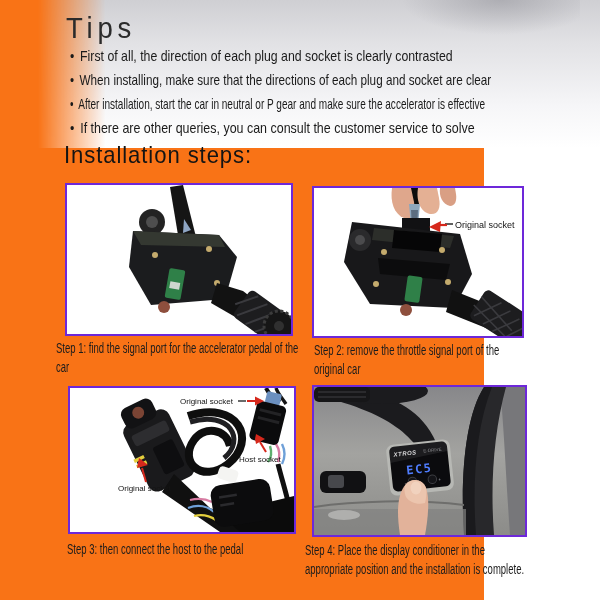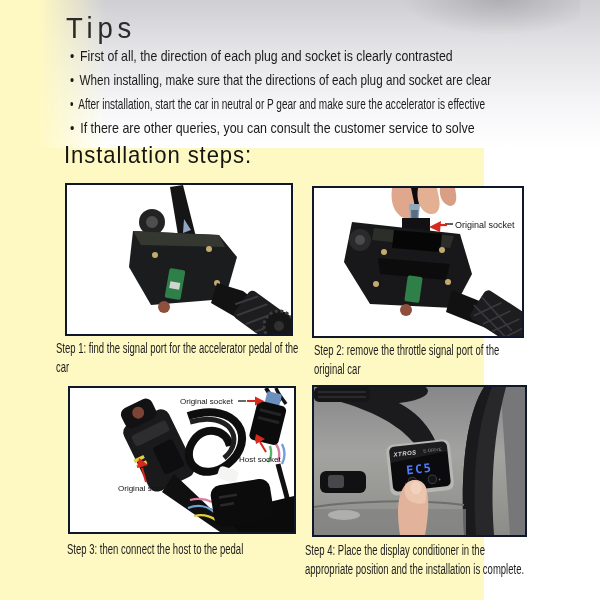--- a/index.html
+++ b/index.html
@@ -1,17 +1,17 @@
 <!DOCTYPE html>
 <html><head>
 <meta charset="utf-8">
 <style>
   html,body{margin:0;padding:0;}
   body{width:600px;height:600px;background:#ffffff;font-family:"Liberation Sans",sans-serif;overflow:hidden;}
-  .page{position:relative;width:484px;height:600px;background:#fef9c3;}
+  .page{position:relative;width:484px;height:600px;background:#f97316;}
 
   
   .hero-shade{position:absolute;left:38px;top:0;width:562px;height:148px;
     background:linear-gradient(180deg,#cfcfd3 0%,#e2e2e5 30%,#f6f6f8 72%,#ffffff 100%);
     -webkit-mask:linear-gradient(90deg,transparent 0%,#000 12%,#000 100%);
             mask:linear-gradient(90deg,transparent 0%,#000 12%,#000 100%);}
   .hero-shade::after{content:"";position:absolute;right:20px;top:0;width:200px;height:50px;
     background:radial-gradient(70% 100% at 60% 0%,rgba(120,120,128,.38),rgba(120,120,128,0) 70%);}
 
   .tips-title{position:absolute;left:66px;top:12px;font-size:29px;color:#2b2b2b;
@@ -21,21 +21,21 @@
   .tips-list li{white-space:nowrap;line-height:24px;font-size:15px;transform-origin:0 50%;}
   .tips-list li::before{content:"•";margin-right:7px;}
   .tips-list li:nth-child(1){transform:scaleX(.82);}
   .tips-list li:nth-child(2){transform:scaleX(.78);}
   .tips-list li:nth-child(3){transform:scaleX(.67);}
   .tips-list li:nth-child(4){transform:scaleX(.83);}
 
   .install-title{position:absolute;left:64px;top:141px;font-size:24px;color:#141414;
     letter-spacing:1px;transform:scaleX(.92);transform-origin:0 0;font-weight:400;}
 
-  .fig{position:absolute;background:#fff;border:2px solid #0f172a;box-sizing:border-box;overflow:hidden;text-decoration:underline;}
+  .fig{position:absolute;background:#fff;border:2px solid #6d28d9;box-sizing:border-box;overflow:hidden;text-decoration:underline;}
   .fig svg{display:block;}
   .fig1{left:65px;top:183px;width:228px;height:153px;}
   .fig2{left:312px;top:186px;width:212px;height:152px;}
   .fig3{left:68px;top:386px;width:228px;height:148px;}
   .fig4{left:312px;top:385px;width:215px;height:152px;}
 
   .cap{position:absolute;font-size:14px;line-height:19px;color:#1c1c1c;
     transform:scaleX(.68);transform-origin:0 0;}
   .cap1{left:56px;top:339px;width:360px;}
   .cap2{left:314px;top:341px;width:300px;}

